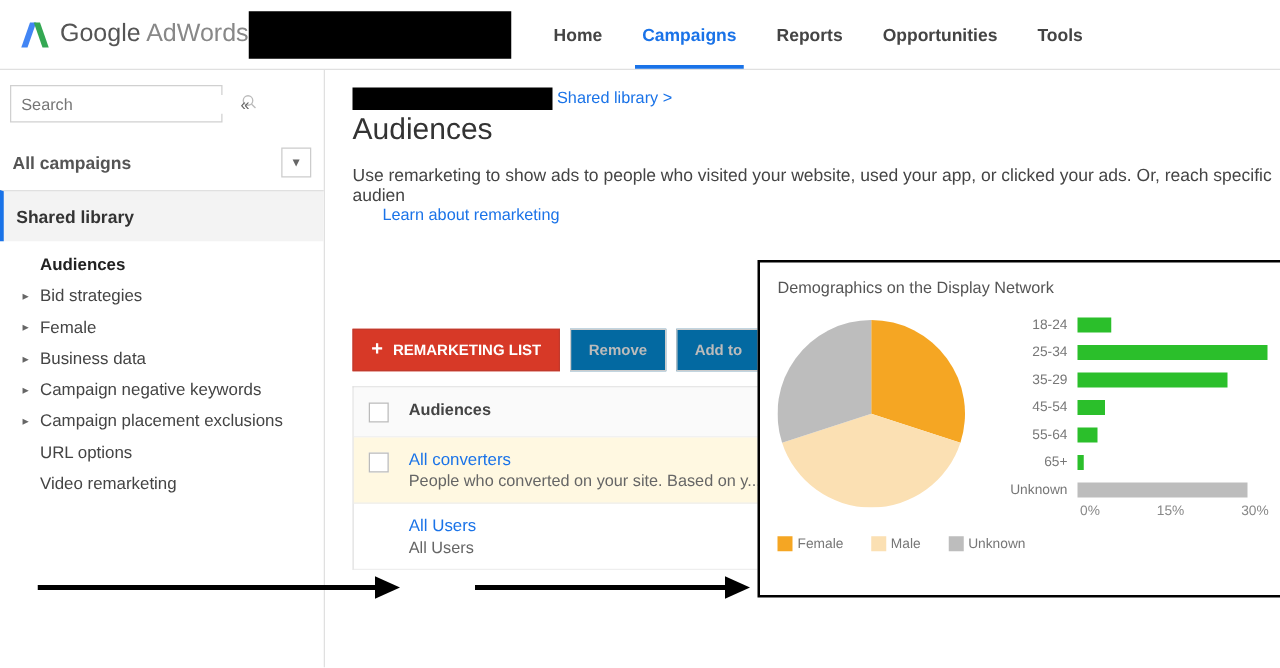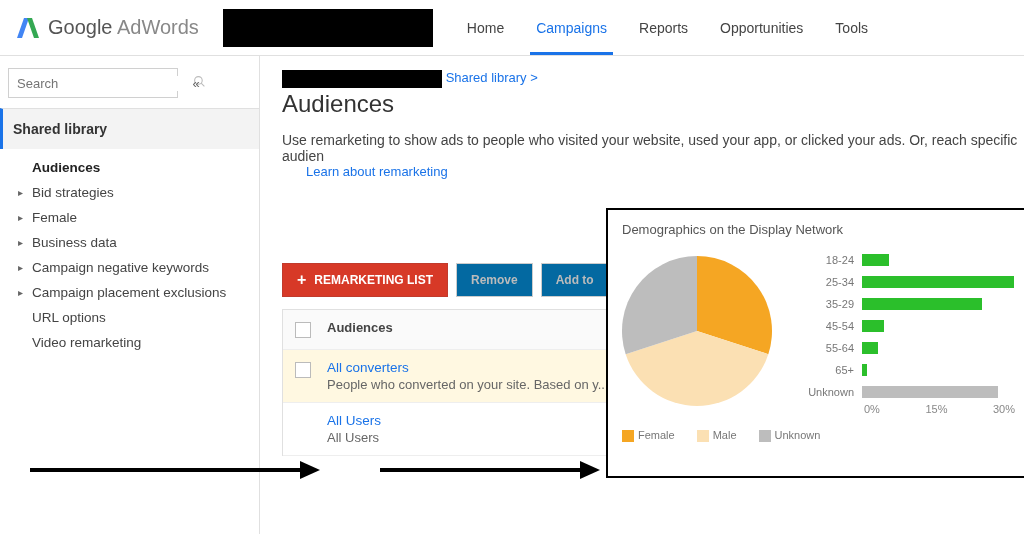--- a/index.html
+++ b/index.html
@@ -14,39 +14,40 @@
     position: relative;
   }
   
   .topbar {
     display: flex;
     align-items: center;
     height: 56px;
     border-bottom: 1px solid #e0e0e0;
     padding: 0 14px;
   }
-  .logo-wrap { display: flex; align-items: center; gap: 8px; margin-right: 24px; }
+  .logo-wrap { display: flex; align-items: center; gap: 8px; }
   .logo-mark svg { display: block; }
   .logo-text { font-size: 20px; color: #555; }
   .logo-text .g { color: #555; font-weight: 400; }
   .logo-text .aw { color: #888; font-weight: 300; }
   .account-black {
     width: 210px; height: 38px; background: #000;
     margin-right: 8px;
   }
   .topnav {
     display: flex;
     margin-left: 10px;
   }
   .topnav .nav-item {
     padding: 18px 16px;
     font-size: 14px;
     color: #444;
     cursor: pointer;
     position: relative;
+    font-weight: bold;
   }
   .topnav .nav-item.active {
     color: #1a73e8;
   }
   .topnav .nav-item.active::after {
     content: "";
     position: absolute;
     left: 10px; right: 10px; bottom: -1px;
     height: 3px;
     background: #1a73e8;
@@ -235,20 +236,24 @@
         <input placeholder="Search" style="">
         <span class="search-icon">
           <svg width="13" height="13" viewBox="0 0 24 24" fill="none" stroke="#bbb" stroke-width="2">
               <circle cx="10" cy="10" r="7"></circle>
               <line x1="21" y1="21" x2="15" y2="15"></line>
             </svg>
         </span>
       </div>
       <div class="collapse-btn">«</div>
     </div>
+    <div class="all-campaigns">
+      <span>All campaigns</span>
+      <span class="dropdown-box">▾</span>
+    </div>
     <div class="shared-lib-row">Shared library</div>
     <div class="sub-list">
       <div class="sub-item active">
         <span class="caret"></span>
           <span>Audiences</span>
       </div>
       <div class="sub-item">
         <span class="caret">▸</span>
           <span>Bid strategies</span>
       </div>

